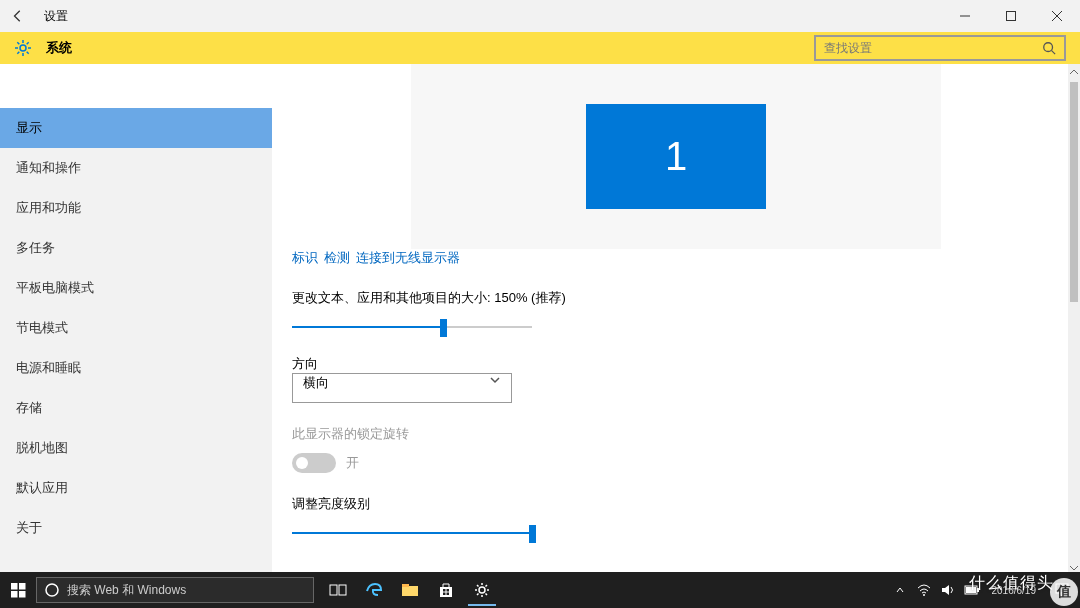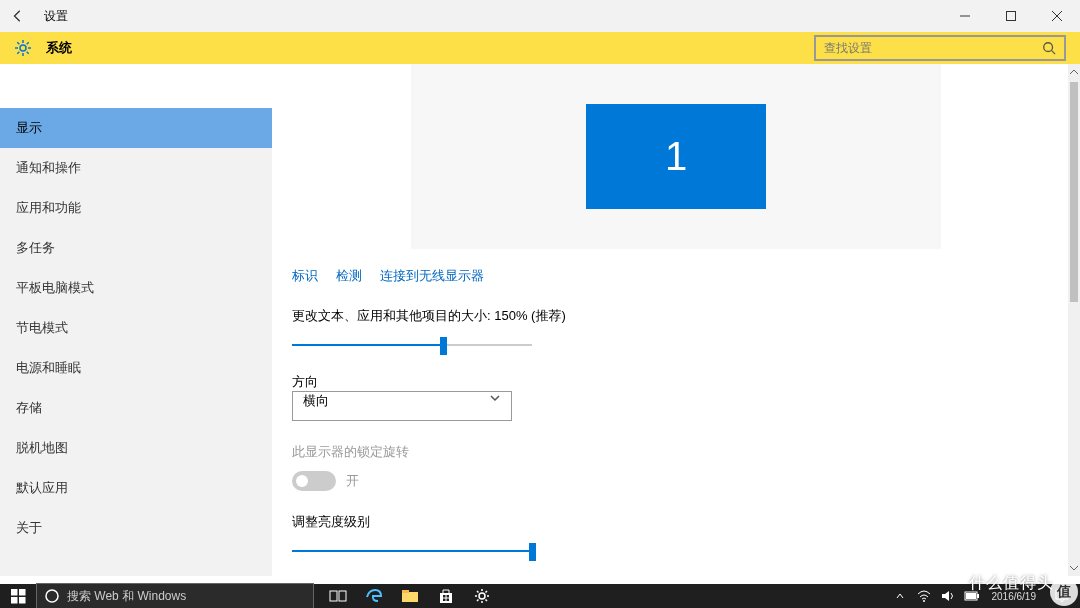--- a/index.html
+++ b/index.html
@@ -24,21 +24,21 @@
 .main { position: absolute; top: 64px; bottom: 32px; left: 0; right: 0; display: flex; background: #fff; }
 
 .sidebar { width: 272px; background: #f2f2f2; overflow-y: auto; margin-top: 44px; }
 .side-item { height: 40px; display: flex; align-items: center; padding: 0 16px; font-size: 13px; color: #333; cursor: pointer; }
 .side-item.active { background: #6aa8e6; color: #000; }
 
 .content { flex: 1; padding: 0 20px 20px; overflow-y: auto; position: relative; }
 .monitor-area { margin: 0 auto; width: 530px; height: 185px; background: #f7f7f7; display: flex; align-items: center; justify-content: center; margin-top: 0; }
 .monitor-box { width: 180px; height: 105px; background: #0078d7; color: #fff; display: flex; align-items: center; justify-content: center; font-size: 40px; font-weight: 300; }
 
-.links { display: flex; gap: 18px; margin-top: 18px; font-size: 13px; }
+.links { display: flex; gap: 6px; font-size: 13px; }
 .link { color: #0067c0; cursor: pointer; }
 
 .label { font-size: 13px; color: #000; margin-top: 22px; }
 .label.disabled { color: #999; }
 
 .slider { width: 240px; height: 12px; position: relative; margin-top: 14px; }
 .slider-track { position: absolute; top: 5px; left: 0; right: 0; height: 2px; background: #ccc; }
 .slider-fill { position: absolute; top: 5px; left: 0; height: 2px; background: #0078d7; }
 .slider-thumb { position: absolute; top: -2px; width: 7px; height: 18px; background: #0078d7; }
 
@@ -50,21 +50,21 @@
 .toggle-track { width: 44px; height: 20px; border-radius: 10px; background: #ccc; position: relative; }
 .toggle-knob { position: absolute; left: 4px; top: 4px; width: 12px; height: 12px; border-radius: 50%; background: #fff; }
 .toggle-label { font-size: 13px; color: #999; }
 
 .scrollbar { position: absolute; top: 64px; right: 0; width: 12px; bottom: 32px; background: #f0f0f0; }
 .scroll-thumb { position: absolute; top: 18px; right: 2px; width: 8px; height: 220px; background: #c0c0c0; }
 .scroll-arrow { position: absolute; right: 2px; width: 8px; height: 8px; }
 .scroll-arrow.up { top: 4px; }
 .scroll-arrow.down { bottom: 4px; }
 
-.taskbar { position: absolute; bottom: 0; left: 0; right: 0; height: 24px; background: #1f1f1f; display: flex; align-items: center; color: #fff; }
+.taskbar { position: absolute; bottom: 0; left: 0; right: 0; height: 36px; background: #1f1f1f; display: flex; align-items: center; color: #fff; }
 .start { width: 36px; height: 32px; display: flex; align-items: center; justify-content: center; }
 .start svg { width: 15px; height: 15px; fill: #fff; }
 .task-search { width: 278px; height: 26px; background: #2b2b2b; border: 1px solid #666; display: flex; align-items: center; padding: 0 8px; margin-right: 6px; }
 .task-search svg { width: 14px; height: 14px; fill: #fff; margin-right: 8px; }
 .task-search span { font-size: 12px; color: #ccc; }
 .task-icon { width: 36px; height: 32px; display: flex; align-items: center; justify-content: center; cursor: pointer; position: relative; }
 .task-icon.active::after { content: ''; position: absolute; bottom: 0; left: 4px; right: 4px; height: 2px; background: #76b9ed; }
 .tray { margin-left: auto; display: flex; align-items: center; height: 100%; }
 .tray-icon { width: 24px; height: 32px; display: flex; align-items: center; justify-content: center; }
 .tray-time { font-size: 10px; color: #ddd; padding: 0 8px; text-align: center; line-height: 1.1; }

